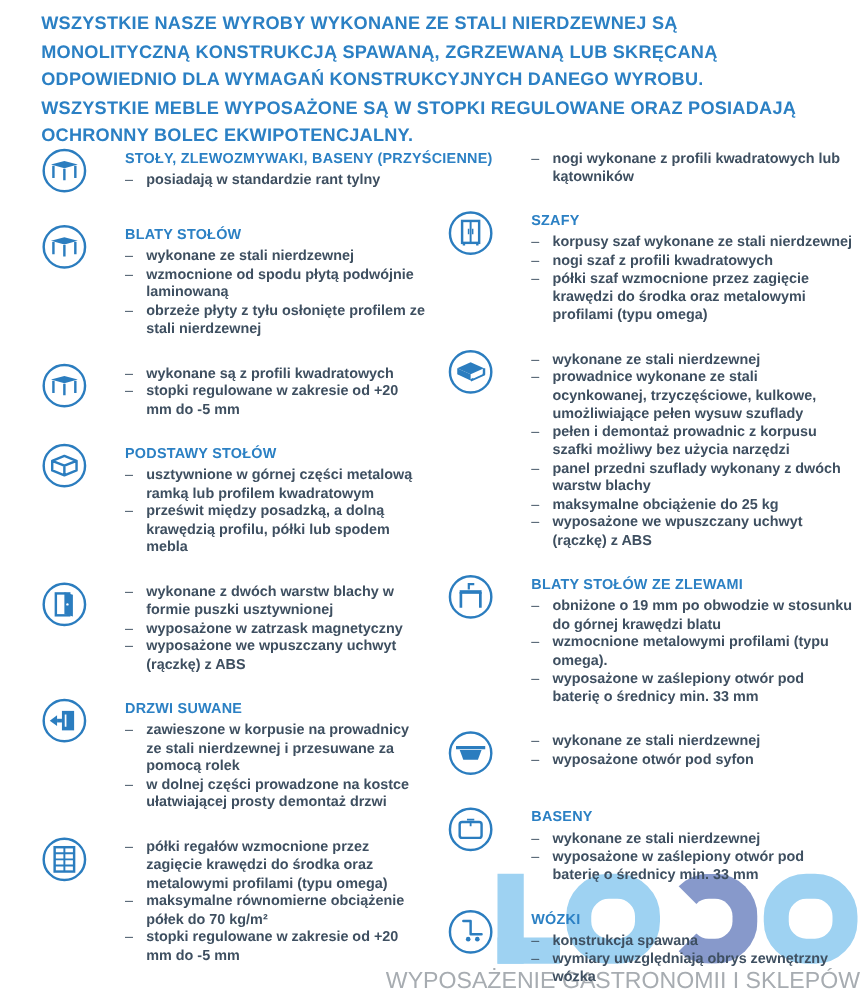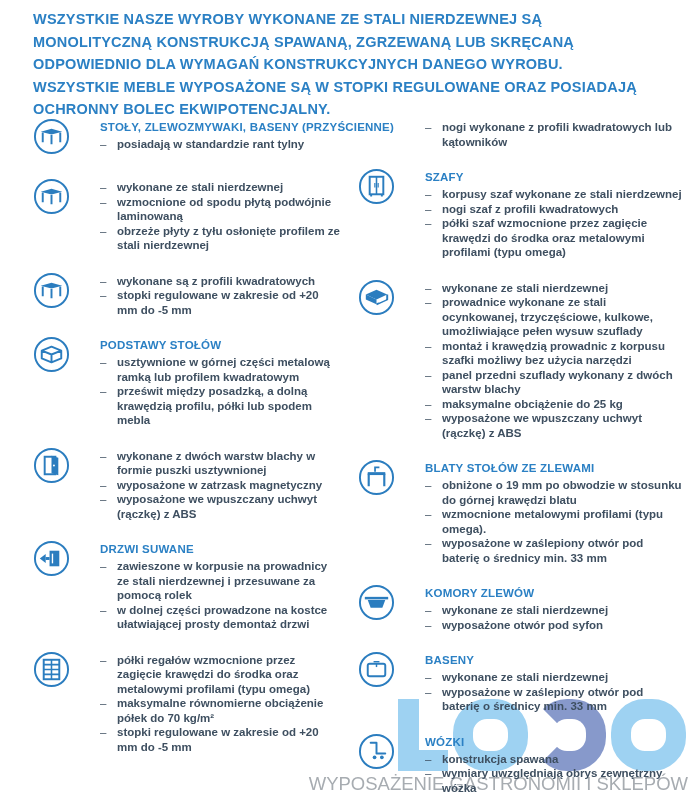--- a/index.html
+++ b/index.html
@@ -59,20 +59,21 @@
           </div>
   </div>
 
   <div class="item">
     <div class="icon-wrap"><svg width="37" height="37" viewBox="0 0 38 38" aria-hidden="true">
               <circle cx="19" cy="19" r="17" fill="#fff" stroke="currentColor" stroke-width="2"></circle>
               <path d="M8 14 L19 11 L30 14 L19 17 Z" fill="currentColor"></path>
               <path d="M10 15 L10 25 M19 17.5 L19 27 M28 15 L28 25" stroke="currentColor" stroke-width="2" fill="none"></path>
             </svg></div>
     <div class="body">
+      <div class="title">BLATY STOŁÓW</div>
     <div class="bullet">
               <span class="dash">–</span>
               <span class="btext">wykonane ze stali nierdzewnej</span>
             </div>
             <div class="bullet">
               <span class="dash">–</span>
               <span class="btext">wzmocnione od spodu płytą podwójnie laminowaną</span>
             </div>
             <div class="bullet">
               <span class="dash">–</span>
@@ -232,21 +233,21 @@
     <div class="bullet">
               <span class="dash">–</span>
               <span class="btext">wykonane ze stali nierdzewnej</span>
             </div>
             <div class="bullet">
               <span class="dash">–</span>
               <span class="btext">prowadnice wykonane ze stali ocynkowanej, trzyczęściowe, kulkowe, umożliwiające pełen wysuw szuflady</span>
             </div>
             <div class="bullet">
               <span class="dash">–</span>
-              <span class="btext">montaż i krawędzią prowadnic z korpusu szafki możliwy bez użycia narzędzi</span>
+              <span class="btext">pełen i demontaż prowadnic z korpusu szafki możliwy bez użycia narzędzi</span>
             </div>
             <div class="bullet">
               <span class="dash">–</span>
               <span class="btext">panel przedni szuflady wykonany z dwóch warstw blachy</span>
             </div>
             <div class="bullet">
               <span class="dash">–</span>
               <span class="btext">maksymalne obciążenie do 25 kg</span>
             </div>
             <div class="bullet">
@@ -280,21 +281,20 @@
           </div>
   </div>
 
   <div class="item">
     <div class="icon-wrap"><svg width="37" height="37" viewBox="0 0 38 38" aria-hidden="true">
               <circle cx="19" cy="19" r="17" fill="#fff" stroke="currentColor" stroke-width="2"></circle>
               <path d="M7 14.5 H31" stroke="currentColor" stroke-width="2.6"></path>
               <path d="M10 16.5 H28 L25 24.5 H13 Z" fill="currentColor"></path>
             </svg></div>
     <div class="body">
-      <div class="title">KOMORY ZLEWÓW</div>
     <div class="bullet">
               <span class="dash">–</span>
               <span class="btext">wykonane ze stali nierdzewnej</span>
             </div>
             <div class="bullet">
               <span class="dash">–</span>
               <span class="btext">wyposażone otwór pod syfon</span>
             </div>
           </div>
   </div>

